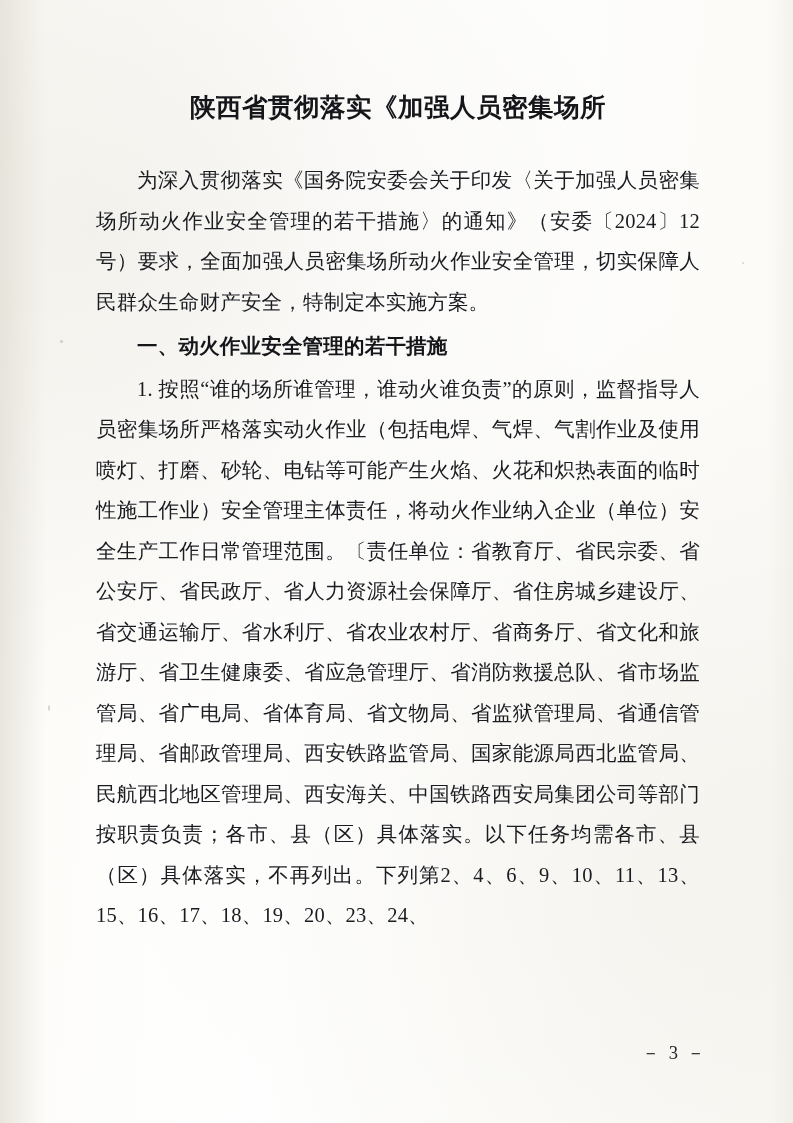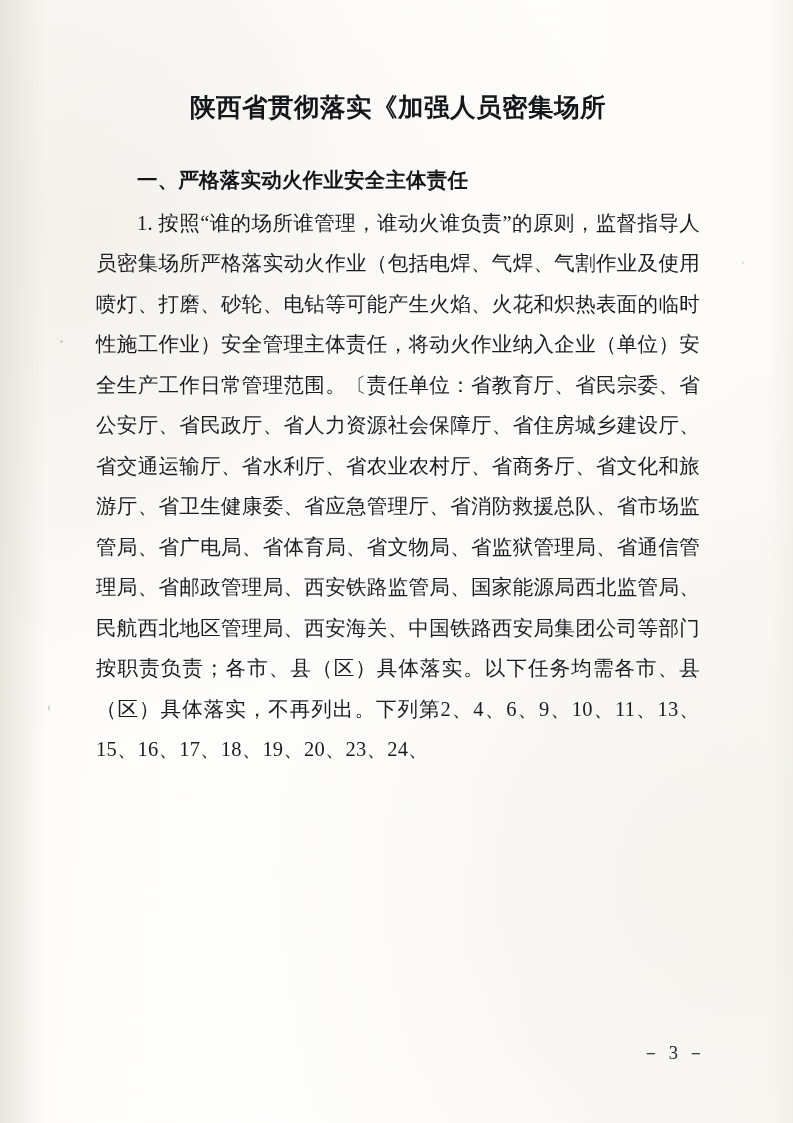--- a/index.html
+++ b/index.html
@@ -113,20 +113,21 @@
   <div class="speckle" style="left:48px;top:705px;width:2px;height:6px;"></div>
   <div class="speckle" style="left:742px;top:262px;width:2px;height:2px;"></div>
 
   <div class="content">
 
     <h1 class="doc-title">
       <span class="line">陕西省贯彻落实《加强人员密集场所</span>
     </h1>
 
     <div class="body-block">
-      <p class="heading">一、严格落实动火作业安全主体责任</p>
+      <p class="para">为深入贯彻落实《国务院安委会关于印发〈关于加强人员密集场所动火作业安全管理的若干措施〉的通知》（安委〔2024〕12号）要求，全面加强人员密集场所动火作业安全管理，切实保障人民群众生命财产安全，特制定本实施方案。</p>
+      <p class="heading">一、动火作业安全管理的若干措施</p>
       <p class="para">1. 按照“谁的场所谁管理，谁动火谁负责”的原则，监督指导人员密集场所严格落实动火作业（包括电焊、气焊、气割作业及使用喷灯、打磨、砂轮、电钻等可能产生火焰、火花和炽热表面的临时性施工作业）安全管理主体责任，将动火作业纳入企业（单位）安全生产工作日常管理范围。〔责任单位：省教育厅、省民宗委、省公安厅、省民政厅、省人力资源社会保障厅、省住房城乡建设厅、省交通运输厅、省水利厅、省农业农村厅、省商务厅、省文化和旅游厅、省卫生健康委、省应急管理厅、省消防救援总队、省市场监管局、省广电局、省体育局、省文物局、省监狱管理局、省通信管理局、省邮政管理局、西安铁路监管局、国家能源局西北监管局、民航西北地区管理局、西安海关、中国铁路西安局集团公司等部门按职责负责；各市、县（区）具体落实。以下任务均需各市、县（区）具体落实，不再列出。下列第2、4、6、9、10、11、13、15、16、17、18、19、20、23、24、</p>
     </div>
 
   </div>
 
   <div class="page-number">－ 3 －</div>
 </div>
 
 </body></html>

